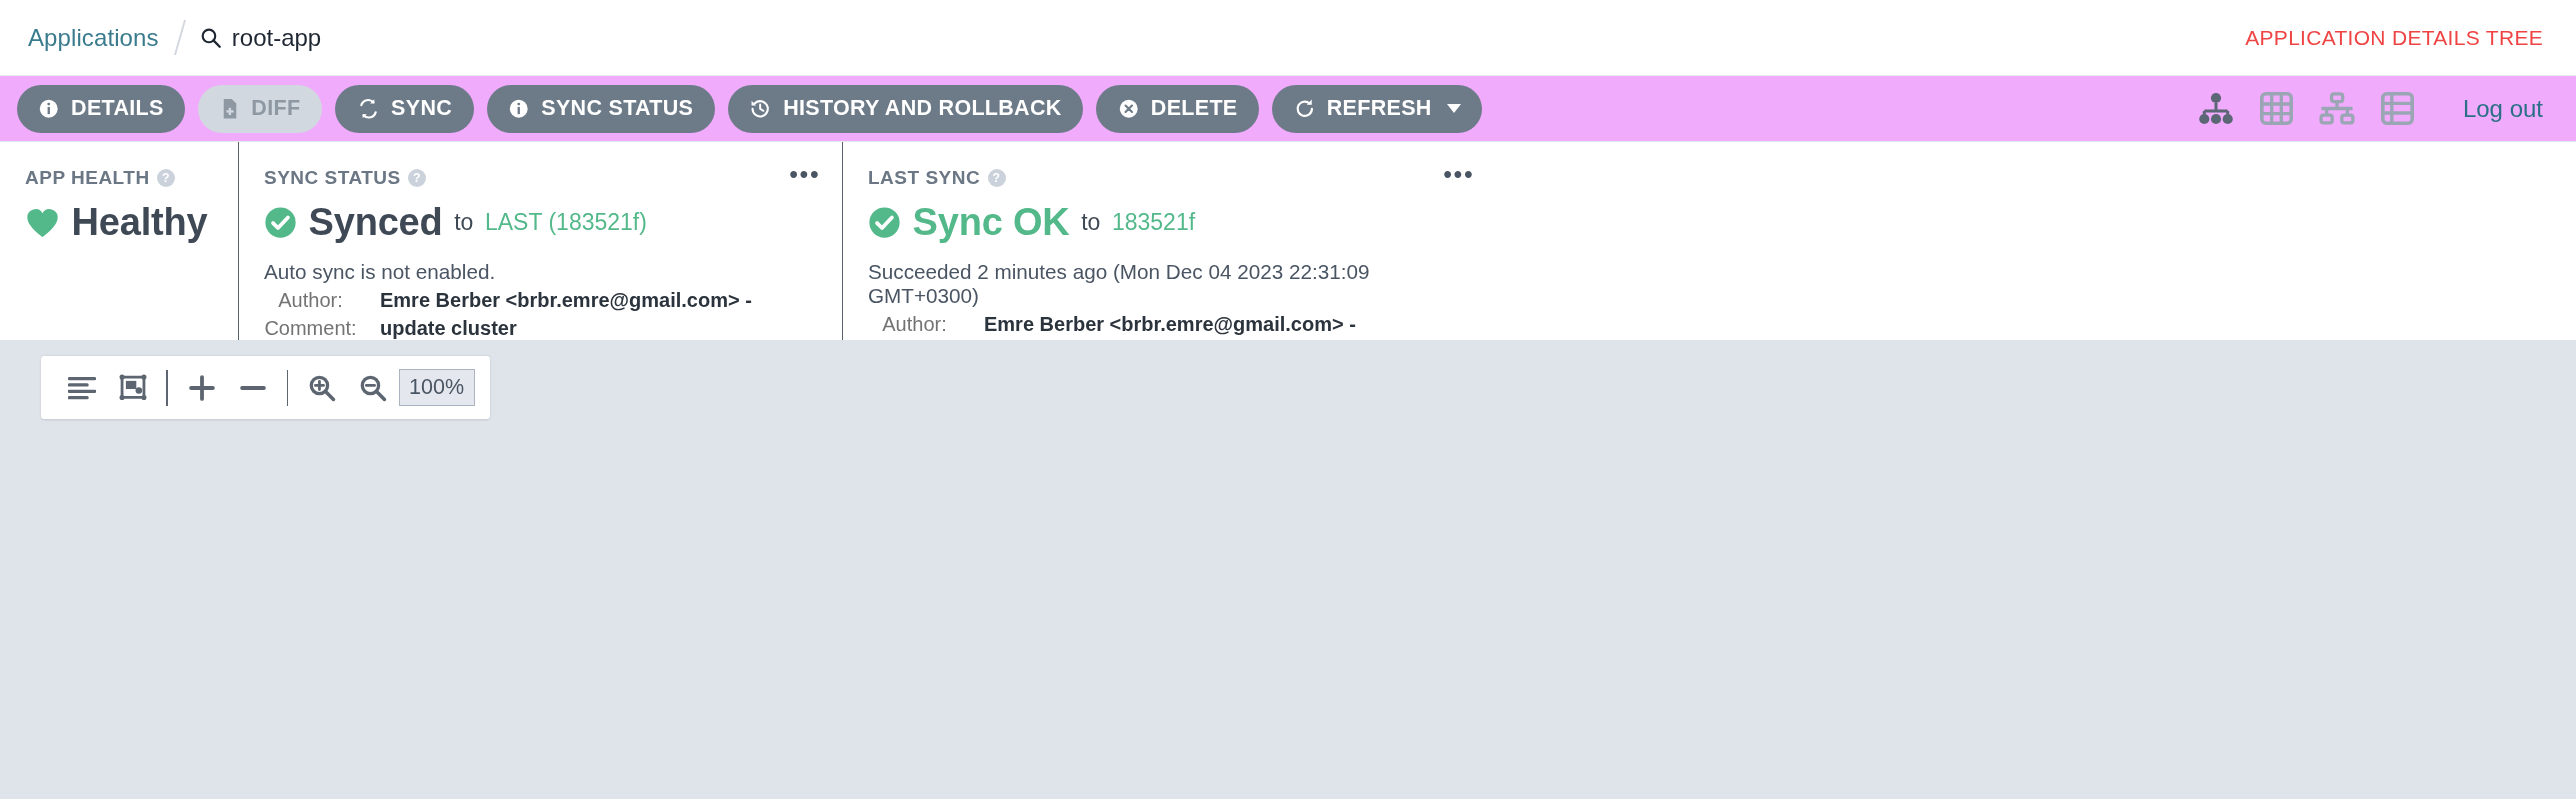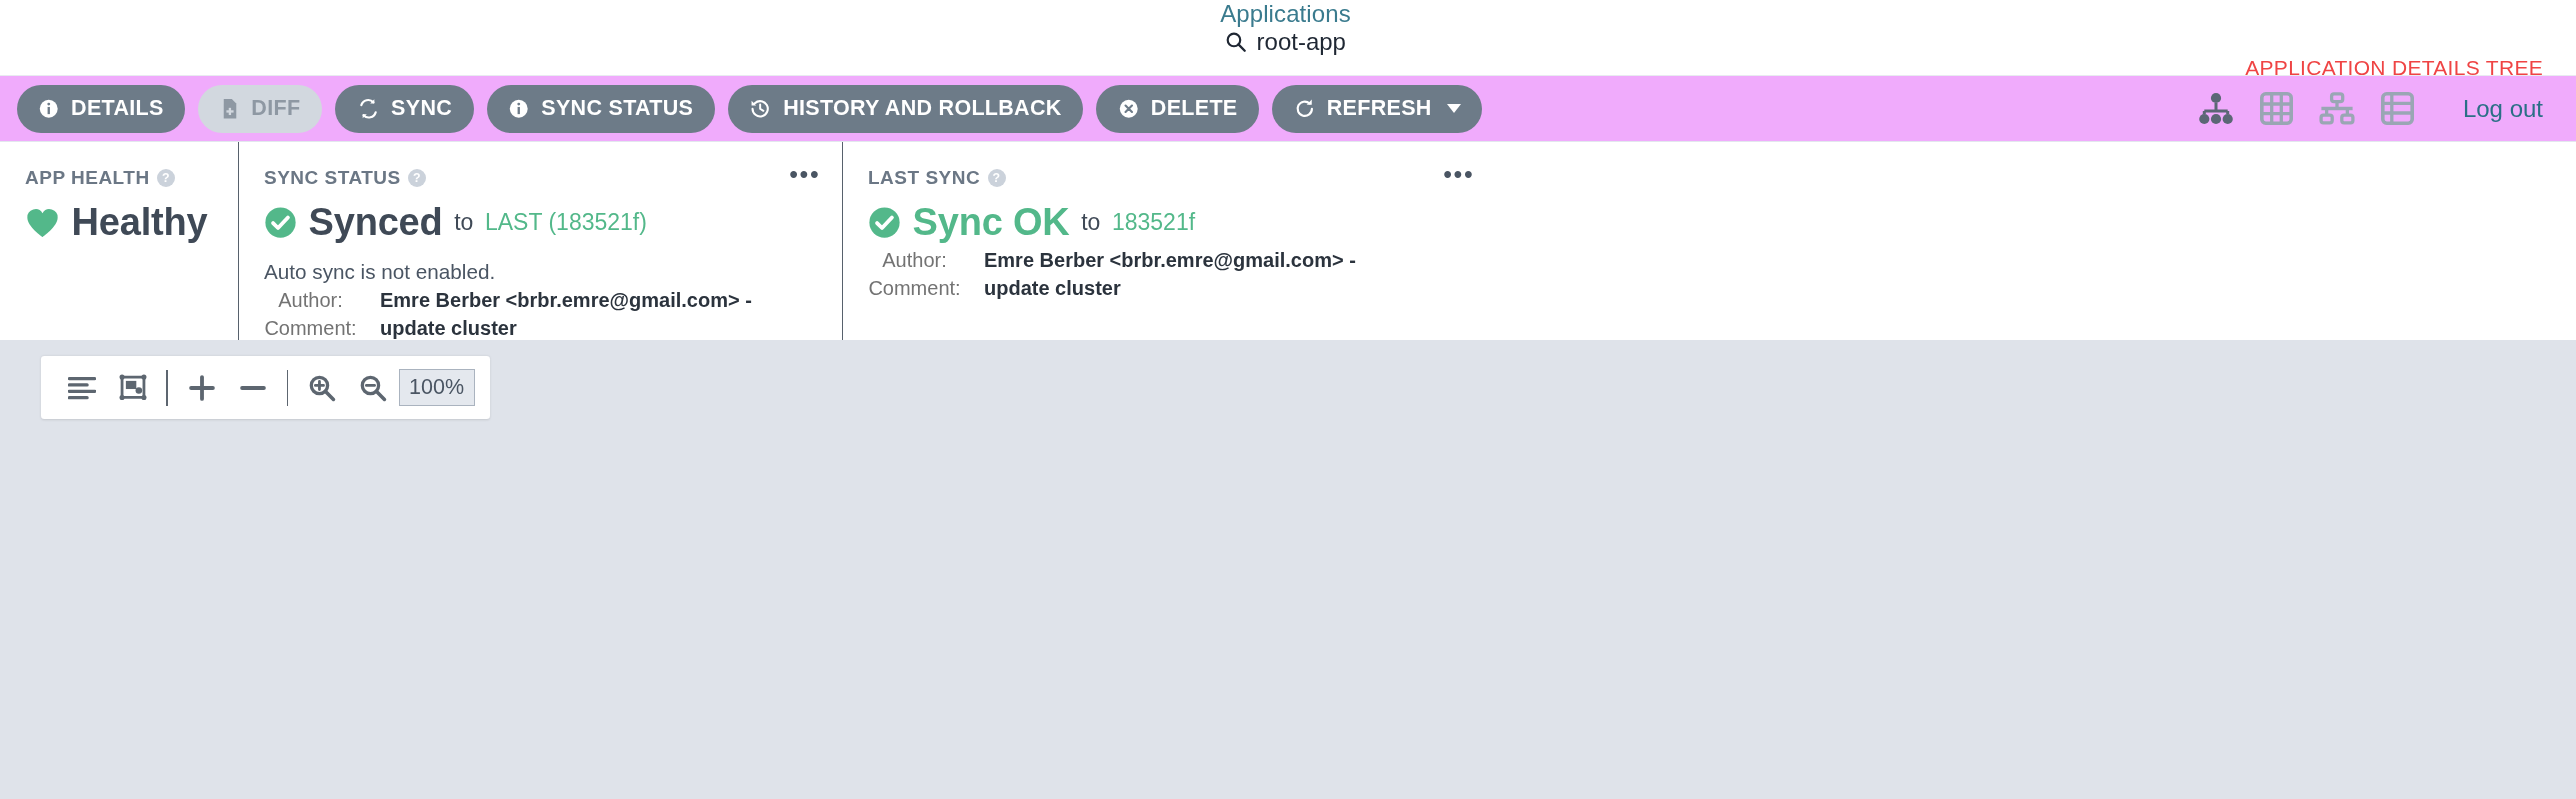--- a/index.html
+++ b/index.html
@@ -10,21 +10,20 @@
     overflow: hidden;
   }
 
   
   .topbar {
     height: 76px; background: #fff;
     display: flex; align-items: center;
     padding: 0 33px 0 28px;
     border-bottom: 0.8px solid #e8ebf0;
     position: relative;
-    flex-direction: column;
   }
   .crumb-link {
     color: #3a7b8e; font-size: 24px; letter-spacing: 0.1px;
     cursor: pointer;
   }
   .crumb-sep {
     display: inline-block; width: 1.7px; height: 35px;
     background: #d3d8e0; margin: 0 20px;
     transform: skewX(-16deg);
   }
@@ -283,20 +282,21 @@
     <span class="kebab-h">•••</span>
     <div class="bigrow">
       <svg class="checkcircle" viewBox="0 0 24 24">
         <circle cx="12" cy="12" r="11" fill="#53b88a"></circle>
         <path d="M6.6 12.4l3.6 3.6 7.2-7.6" fill="none" stroke="#fff" stroke-width="2.8" stroke-linecap="round" stroke-linejoin="round"></path>
       </svg>
       <span class="big green">Sync OK</span>
       <span class="to">to</span>
       <span class="rev">183521f</span>
     </div>
+    <div class="subline">Succeeded 2 minutes ago (Mon Dec 04 2023 22:31:09 GMT+0300)</div>
     <div class="kv">
       <span class="k">Author:</span>
       <span class="v">Emre Berber &lt;brbr.emre@gmail.com&gt; -</span>
     </div>
     <div class="kv">
       <span class="k">Comment:</span>
       <span class="v">update cluster</span>
     </div>
   </div>
 </div>

